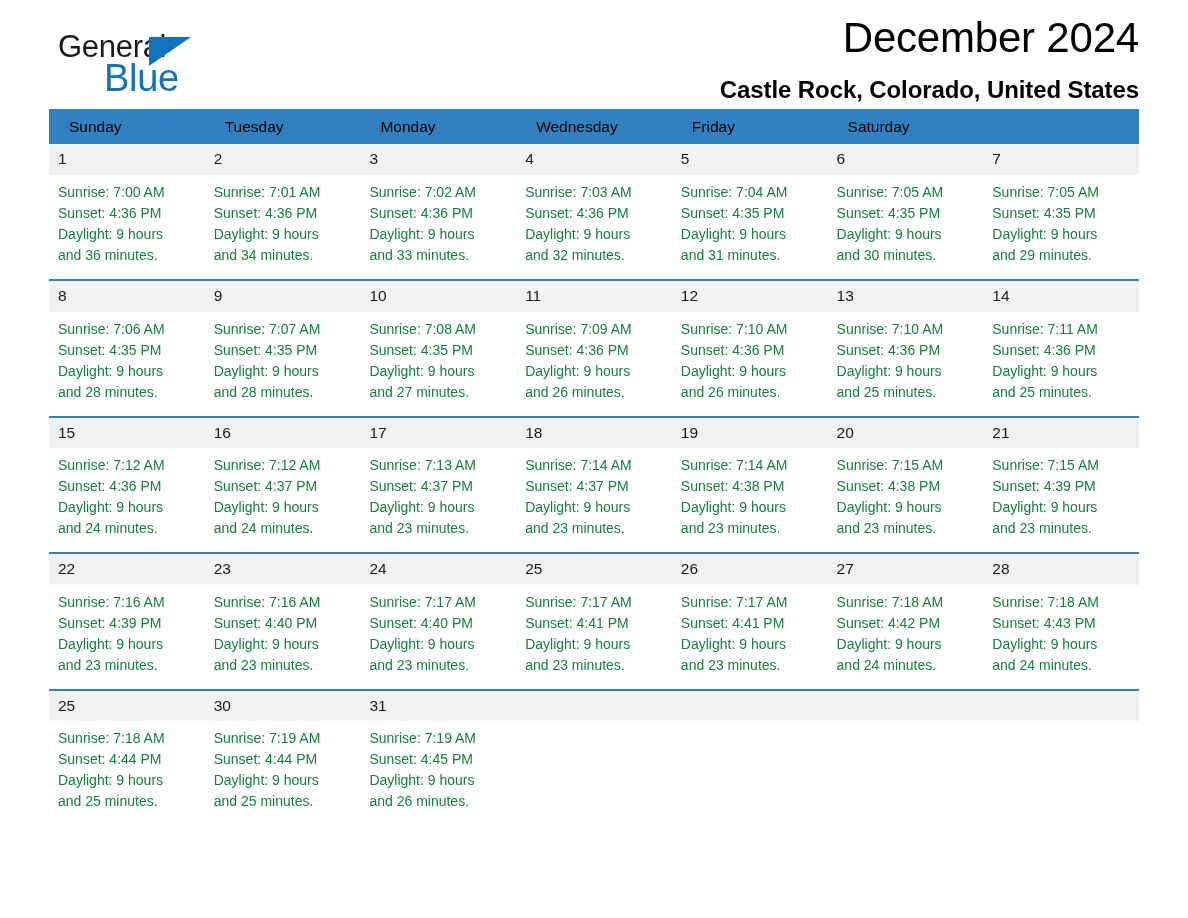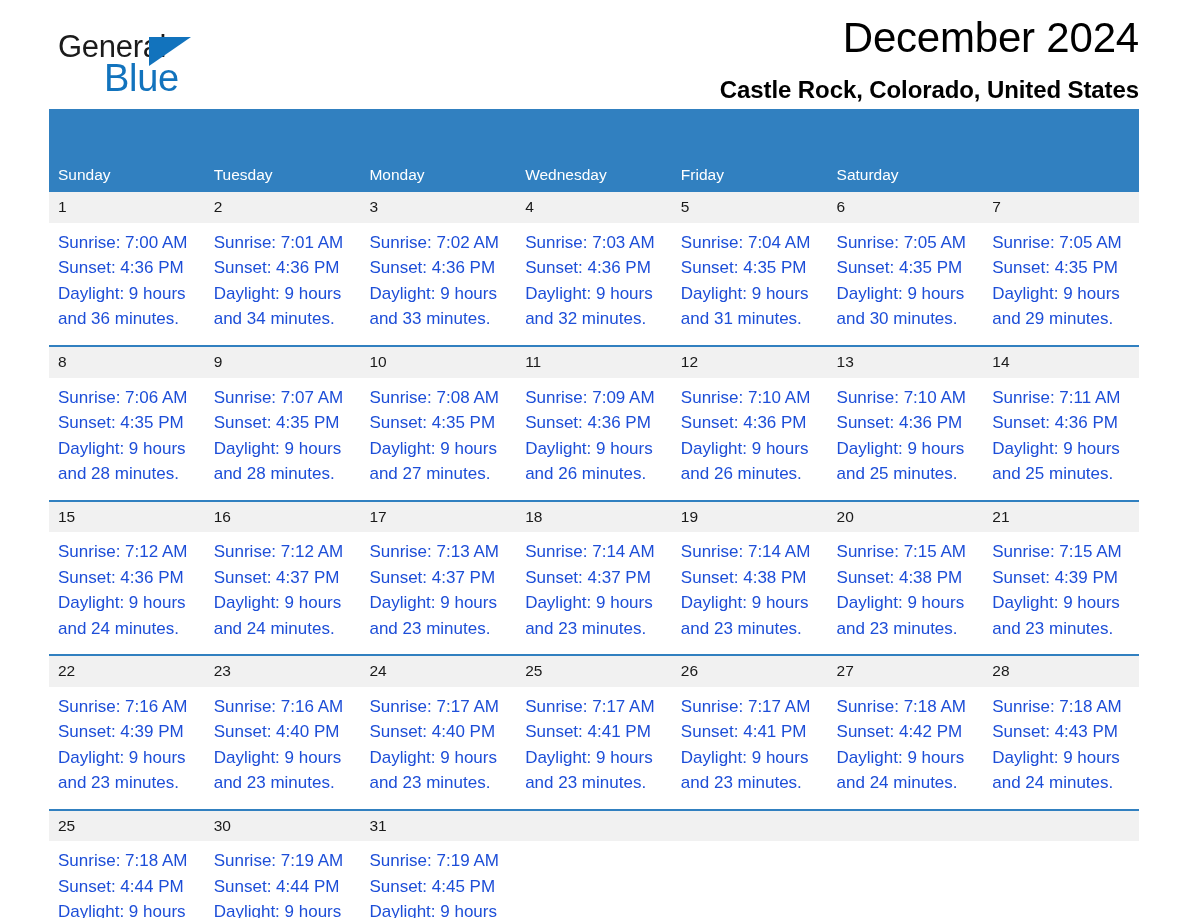--- a/index.html
+++ b/index.html
@@ -89,25 +89,24 @@
   .calendar {
     margin-top: 13px;
     width: 1090px;
   }
   .week-head {
     display: grid;
     grid-template-columns: repeat(7, 1fr);
     background: #3180c0;
   }
   .week-head .dow {
-    color: #ffffff;
+    color: #000000;
     font-size: 15.5px;
-    padding: 8px 0 8px 9px;
+    padding: 8px 0 8px 20px;
     line-height: 1.25;
-    margin-top: 48px;
   }
 
   .week {
     border-top: 2px solid #3180c0;
   }
   .week:first-of-type {
     border-top: none;
   }
   .week-daynums {
     display: grid;
@@ -123,22 +122,22 @@
   }
   .week-body {
     display: grid;
     grid-template-columns: repeat(7, 1fr);
     background: #ffffff;
     padding-top: 7px;
     padding-bottom: 13px;
   }
   .week-body .cell {
     padding-left: 9px;
-    font-size: 17px;
-    color: #1d4ed8;
+    font-size: 14px;
+    color: #15803d;
     line-height: 1.50;
   }
   .cell .line {
     white-space: nowrap;
   }
 </style>
 </head>
 <body>
 
 <div class="page">

